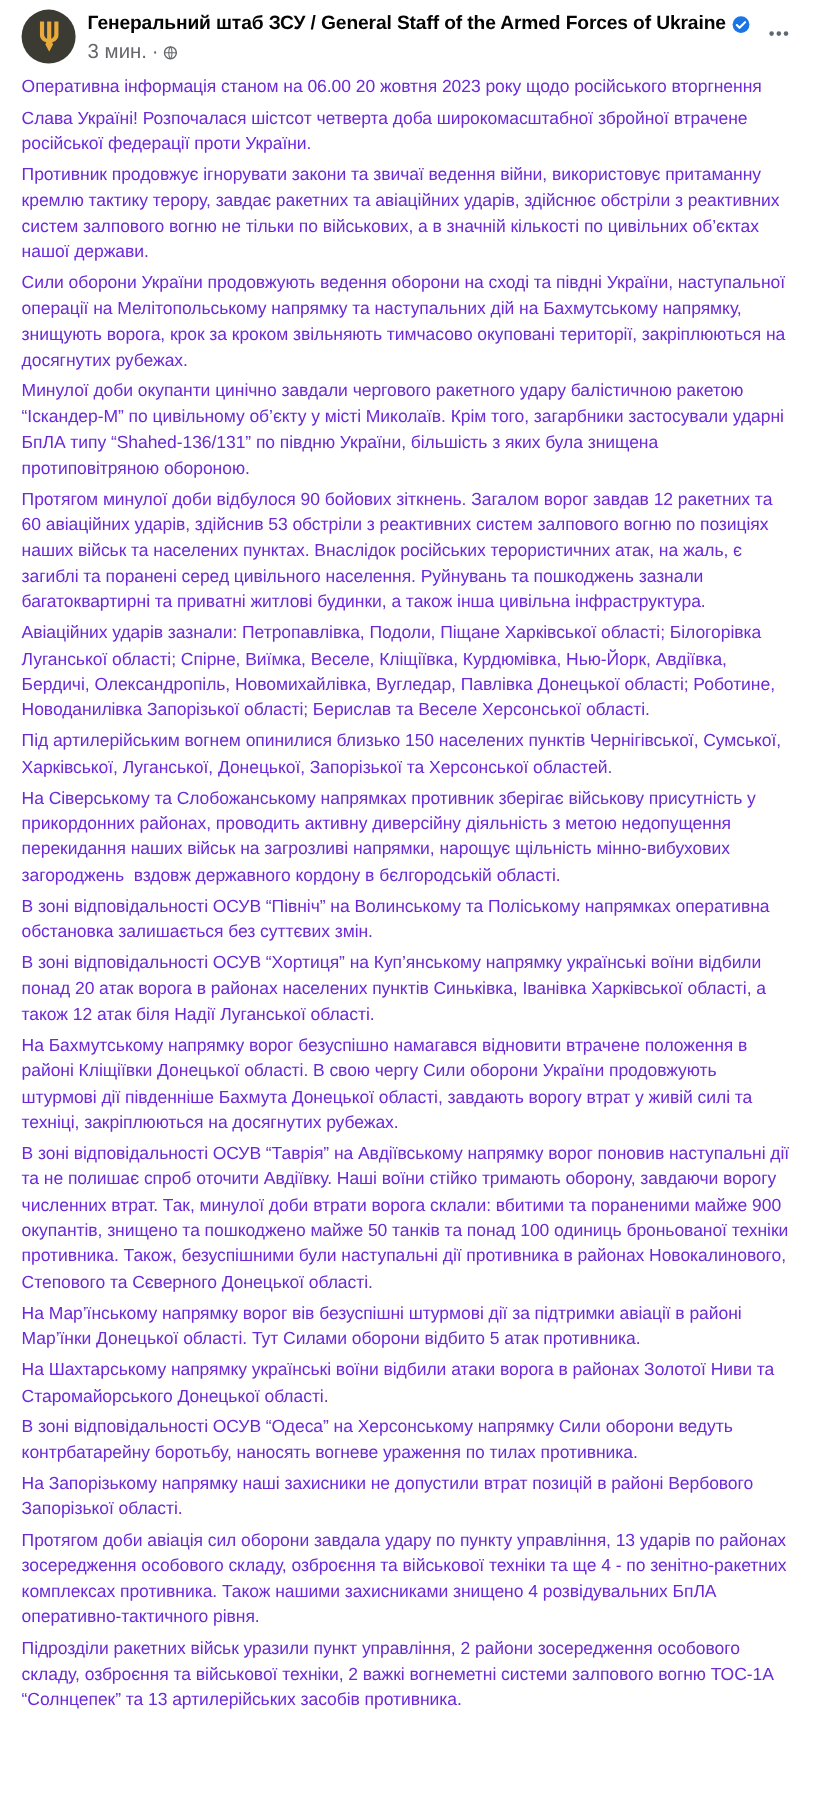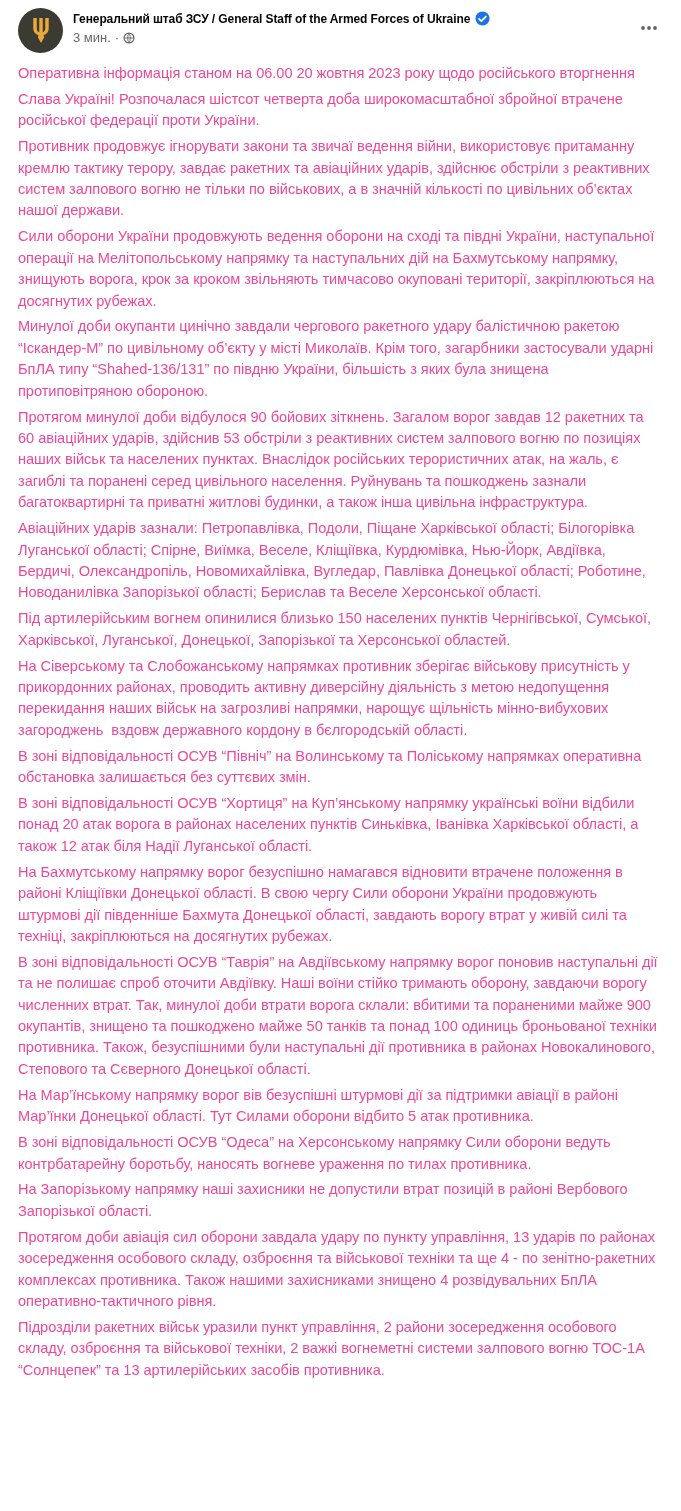--- a/index.html
+++ b/index.html
@@ -24,31 +24,31 @@
     width: 45px; height: 45px;
     border-radius: 50%;
     background: #3b3b33;
     flex: 0 0 45px;
     display: flex; align-items: center; justify-content: center;
     cursor: pointer;
   }
   .header-meta { margin-left: 10px; padding-top: 3px; min-width: 0; }
   .name-row { display: flex; align-items: center; white-space: nowrap; }
   .page-name {
-    font-size: 12px;
+    font-size: 16px;
     font-weight: 700;
     letter-spacing: -0.1px;
     color: #050505;
     cursor: pointer;
   }
   .verified { margin-left: 5px; display: inline-flex; align-items: center; }
   .sub-row {
     display: flex; align-items: center;
     margin-top: 4px;
-    font-size: 13px;
+    font-size: 17px;
     color: #65676b;
   }
   .sub-row .timestamp { cursor: pointer; }
   .sub-row .dot-sep { margin: 0 4px; }
   .globe { display: inline-flex; align-items: center; margin-top: 1px; }
   .menu-btn {
     position: absolute;
     right: 16px; top: 16px;
     width: 32px; height: 24px;
     background: transparent;
@@ -59,21 +59,21 @@
   }
 
   
   .post-body {
     padding: 6px 20px 14px 18px;
   }
   .post-body p {
     font-size: 14.6px;
     line-height: 21.4px;
     letter-spacing: -0.05px;
-    color: #ec4899;
+    color: #6d28d9;
     margin: 0 0 4.5px 0;
     white-space: pre-wrap;
   }
 </style>
 </head>
 <body>
 
 <div class="post">
 
   <div class="post-header">
@@ -128,19 +128,20 @@
     <p>Минулої доби окупанти цинічно завдали чергового ракетного удару балістичною ракетою “Іскандер-М” по цивільному об’єкту у місті Миколаїв. Крім того, загарбники застосували ударні БпЛА типу “Shahed-136/131” по півдню України, більшість з яких була знищена протиповітряною обороною.</p>
     <p>Протягом минулої доби відбулося 90 бойових зіткнень. Загалом ворог завдав 12 ракетних та 60 авіаційних ударів, здійснив 53 обстріли з реактивних систем залпового вогню по позиціях наших військ та населених пунктах. Внаслідок російських терористичних атак, на жаль, є загиблі та поранені серед цивільного населення. Руйнувань та пошкоджень зазнали багатоквартирні та приватні житлові будинки, а також інша цивільна інфраструктура.</p>
     <p>Авіаційних ударів зазнали: Петропавлівка, Подоли, Піщане Харківської області; Білогорівка Луганської області; Спірне, Виїмка, Веселе, Кліщіївка, Курдюмівка, Нью-Йорк, Авдіївка, Бердичі, Олександропіль, Новомихайлівка, Вугледар, Павлівка Донецької області; Роботине, Новоданилівка Запорізької області; Берислав та Веселе Херсонської області.</p>
     <p>Під артилерійським вогнем опинилися близько 150 населених пунктів Чернігівської, Сумської, Харківської, Луганської, Донецької, Запорізької та Херсонської областей.</p>
     <p>На Сіверському та Слобожанському напрямках противник зберігає військову присутність у прикордонних районах, проводить активну диверсійну діяльність з метою недопущення перекидання наших військ на загрозливі напрямки, нарощує щільність мінно-вибухових загороджень  вздовж державного кордону в бєлгородській області.</p>
     <p>В зоні відповідальності ОСУВ “Північ” на Волинському та Поліському напрямках оперативна обстановка залишається без суттєвих змін.</p>
     <p>В зоні відповідальності ОСУВ “Хортиця” на Куп’янському напрямку українські воїни відбили понад 20 атак ворога в районах населених пунктів Синьківка, Іванівка Харківської області, а також 12 атак біля Надії Луганської області.</p>
     <p>На Бахмутському напрямку ворог безуспішно намагався відновити втрачене положення в районі Кліщіївки Донецької області. В свою чергу Сили оборони України продовжують штурмові дії південніше Бахмута Донецької області, завдають ворогу втрат у живій силі та техніці, закріплюються на досягнутих рубежах.</p>
     <p>В зоні відповідальності ОСУВ “Таврія” на Авдіївському напрямку ворог поновив наступальні дії та не полишає спроб оточити Авдіївку. Наші воїни стійко тримають оборону, завдаючи ворогу численних втрат. Так, минулої доби втрати ворога склали: вбитими та пораненими майже 900 окупантів, знищено та пошкоджено майже 50 танків та понад 100 одиниць броньованої техніки противника. Також, безуспішними були наступальні дії противника в районах Новокалинового, Степового та Сєверного Донецької області.</p>
     <p>На Мар’їнському напрямку ворог вів безуспішні штурмові дії за підтримки авіації в районі Мар’їнки Донецької області. Тут Силами оборони відбито 5 атак противника.</p>
+    <p>На Шахтарському напрямку українські воїни відбили атаки ворога в районах Золотої Ниви та Старомайорського Донецької області.</p>
     <p>В зоні відповідальності ОСУВ “Одеса” на Херсонському напрямку Сили оборони ведуть контрбатарейну боротьбу, наносять вогневе ураження по тилах противника.</p>
     <p>На Запорізькому напрямку наші захисники не допустили втрат позицій в районі Вербового Запорізької області.</p>
     <p>Протягом доби авіація сил оборони завдала удару по пункту управління, 13 ударів по районах зосередження особового складу, озброєння та військової техніки та ще 4 - по зенітно-ракетних комплексах противника. Також нашими захисниками знищено 4 розвідувальних БпЛА оперативно-тактичного рівня.</p>
     <p>Підрозділи ракетних військ уразили пункт управління, 2 райони зосередження особового складу, озброєння та військової техніки, 2 важкі вогнеметні системи залпового вогню ТОС-1А “Солнцепек” та 13 артилерійських засобів противника.</p>
   </div>
 
 </div>
 
 </body></html>

